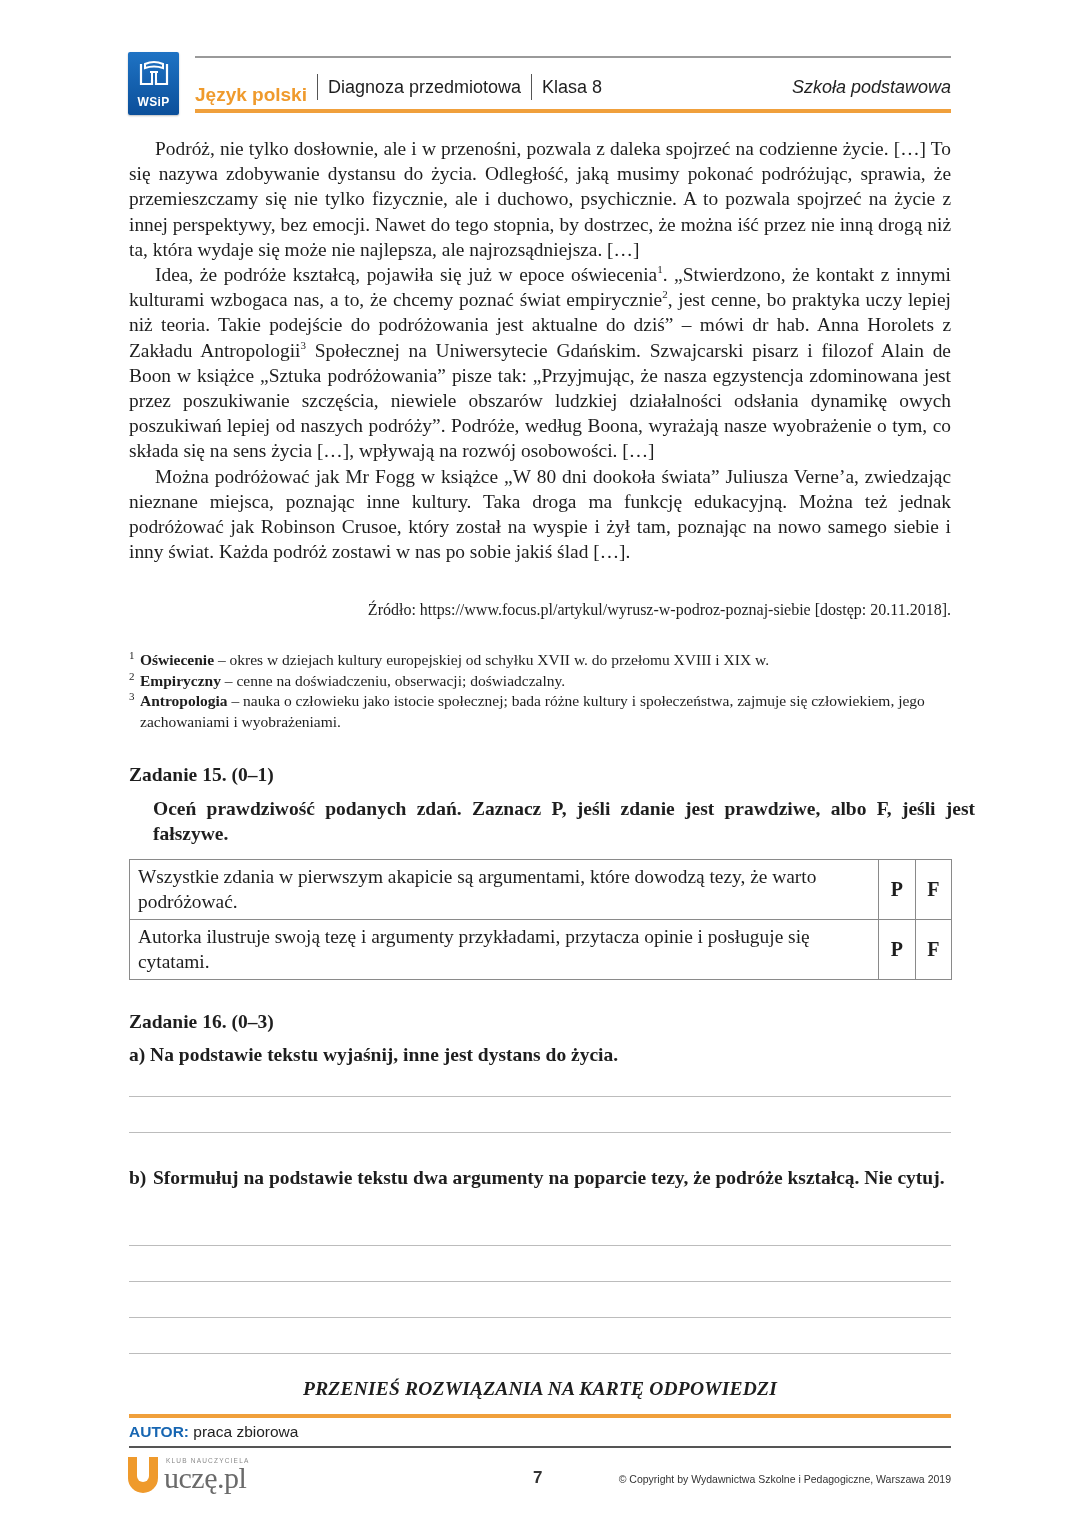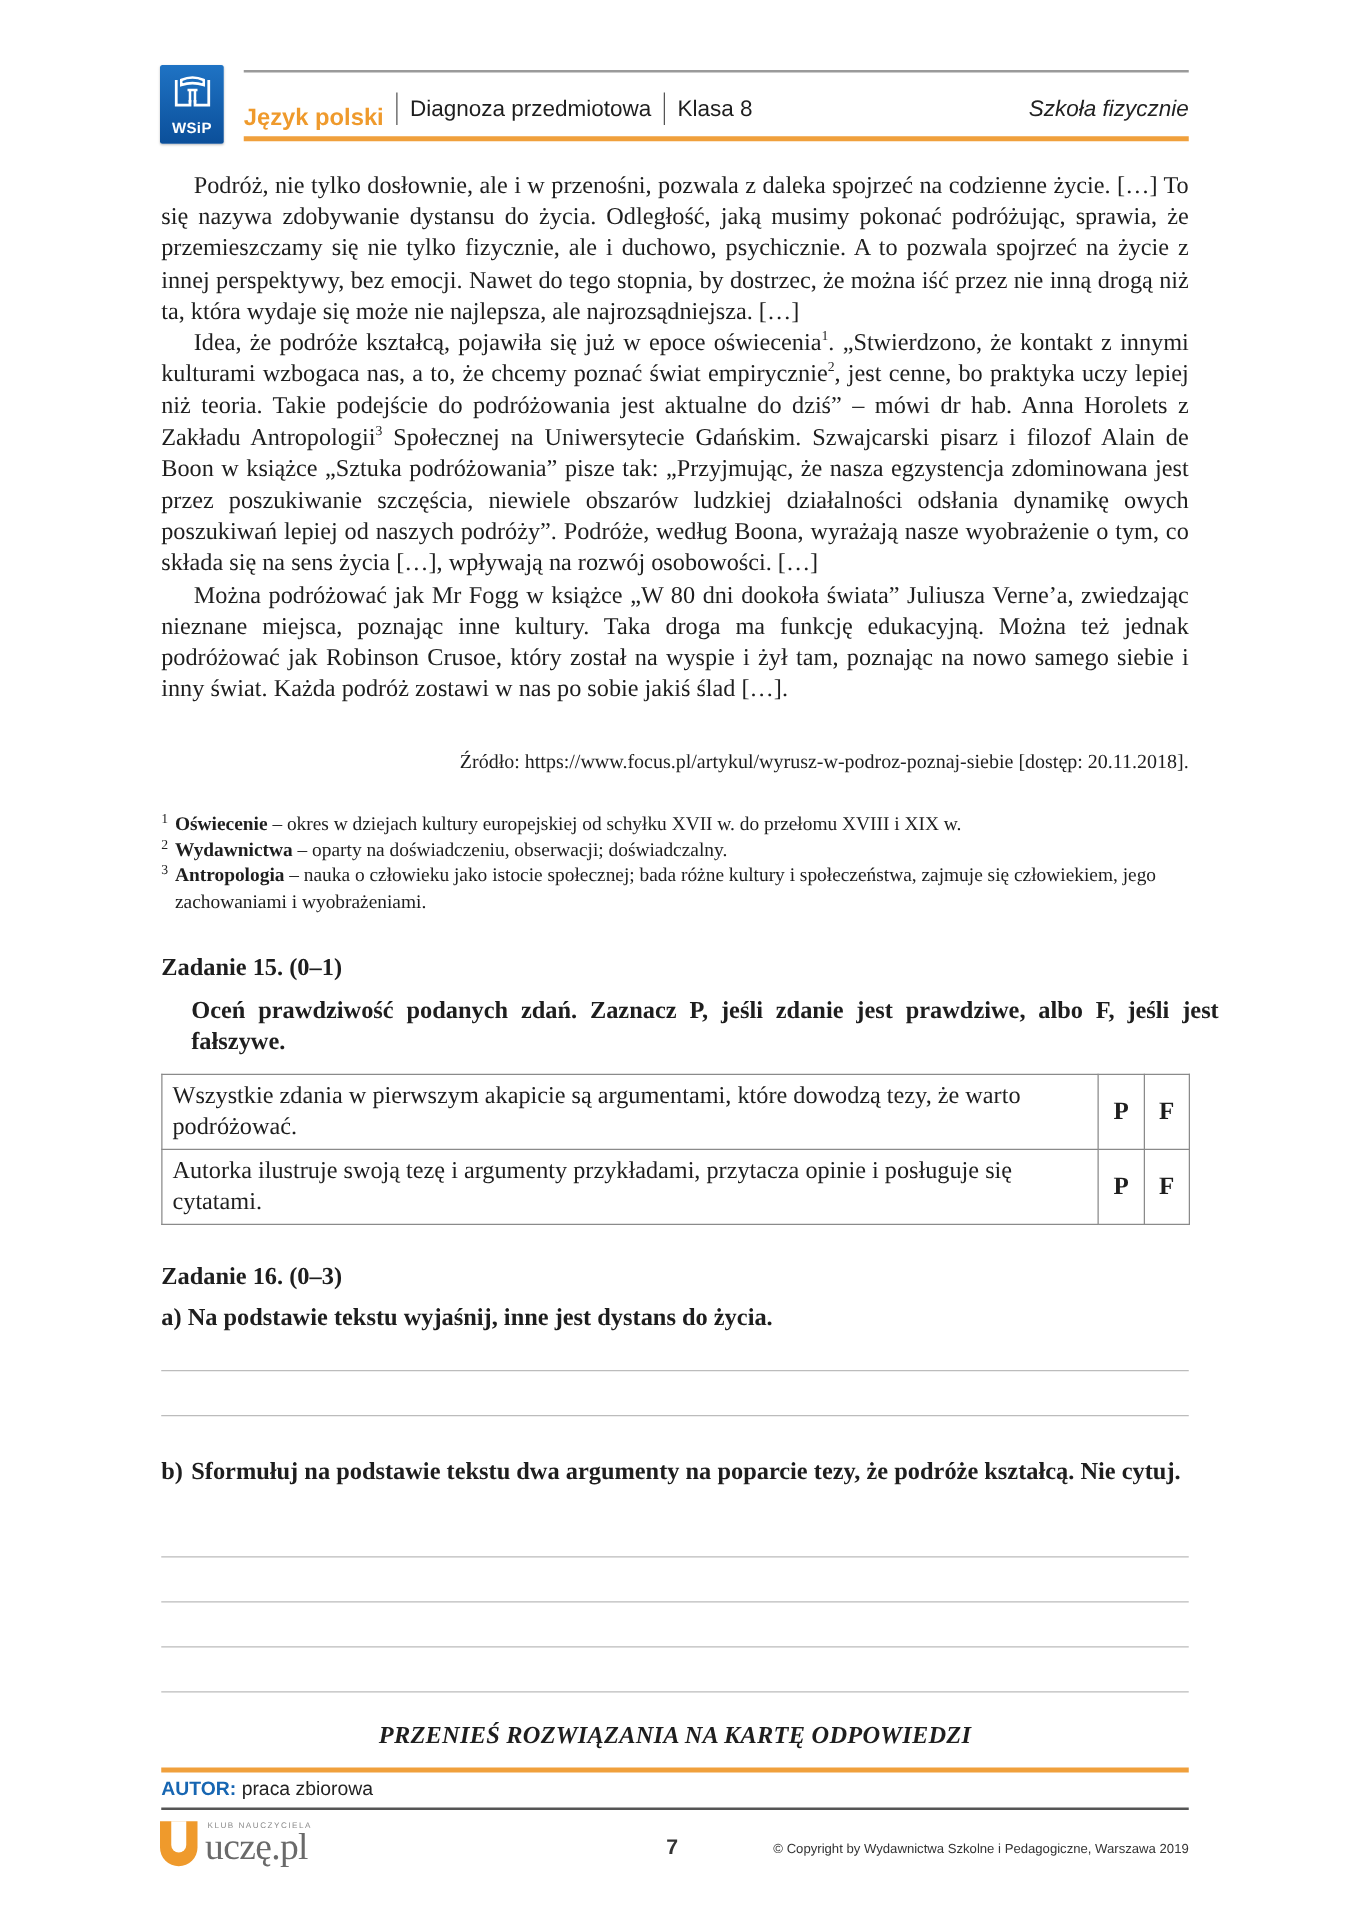--- a/index.html
+++ b/index.html
@@ -66,34 +66,34 @@
   </svg>
   <div class="logo-text sans">WSiP</div>
 </div>
 <div class="hdr-topline"></div>
 <div class="hdr-row sans">
   <span class="hdr-subject">Język polski</span>
   <span class="hdr-sep"></span>
   <span>Diagnoza przedmiotowa</span>
   <span class="hdr-sep"></span>
   <span>Klasa 8</span>
-  <span class="hdr-school">Szkoła fizycznie</span>
+  <span class="hdr-school">Szkoła podstawowa</span>
 </div>
 <div class="hdr-bottomline"></div>
 
 <div class="article serif">
   <p>Podróż, nie tylko dosłownie, ale i w przenośni, pozwala z daleka spojrzeć na codzienne życie. […] To się nazywa zdobywanie dystansu do życia. Odległość, jaką musimy pokonać podróżując, sprawia, że przemieszczamy się nie tylko fizycznie, ale i duchowo, psychicznie. A to pozwala spojrzeć na życie z innej perspektywy, bez emocji. Nawet do tego stopnia, by dostrzec, że można iść przez nie inną drogą niż ta, która wydaje się może nie najlepsza, ale najrozsądniejsza. […]</p>
   <p><span>Idea, że podróże kształcą, pojawiła się już w epoce oświecenia</span><sup>1</sup><span>. „Stwierdzono, że kontakt z innymi kulturami wzbogaca nas, a to, że chcemy poznać świat empirycznie</span><sup>2</sup><span>, jest cenne, bo praktyka uczy lepiej niż teoria. Takie podejście do podróżowania jest aktualne do dziś” – mówi dr hab. Anna Horolets z Zakładu Antropologii</span><sup>3</sup><span> Społecznej na Uniwersytecie Gdańskim. Szwajcarski pisarz i filozof Alain de Boon w książce „Sztuka podróżowania” pisze tak: „Przyjmując, że nasza egzystencja zdominowana jest przez poszukiwanie szczęścia, niewiele obszarów ludzkiej działalności odsłania dynamikę owych poszukiwań lepiej od naszych podróży”. Podróże, według Boona, wyrażają nasze wyobrażenie o tym, co składa się na sens życia […], wpływają na rozwój osobowości. […]</span></p>
   <p>Można podróżować jak Mr Fogg w książce „W 80 dni dookoła świata” Juliusza Verne’a, zwiedzając nieznane miejsca, poznając inne kultury. Taka droga ma funkcję edukacyjną. Można też jednak podróżować jak Robinson Crusoe, który został na wyspie i żył tam, poznając na nowo samego siebie i inny świat. Każda podróż zostawi w nas po sobie jakiś ślad […].</p>
 </div>
 <div class="source serif">Źródło: https://www.focus.pl/artykul/wyrusz-w-podroz-poznaj-siebie [dostęp: 20.11.2018].</div>
 
 <div class="footnotes serif">
   <div class="fn"><span class="num">1</span><b>Oświecenie</b><span> – okres w dziejach kultury europejskiej od schyłku XVII w. do przełomu XVIII i XIX w.</span></div>
-  <div class="fn"><span class="num">2</span><b>Wydawnictwa</b><span> – oparty na doświadczeniu, obserwacji; doświadczalny.</span></div>
+  <div class="fn"><span class="num">2</span><b>Empiryczny</b><span> – cenne na doświadczeniu, obserwacji; doświadczalny.</span></div>
   <div class="fn"><span class="num">3</span><b>Antropologia</b><span> – nauka o człowieku jako istocie społecznej; bada różne kultury i społeczeństwa, zajmuje się człowiekiem, jego zachowaniami i wyobrażeniami.</span></div>
 </div>
 
 <div class="task-title serif" style="top:764px;">Zadanie 15. (0–1)</div>
 <div class="task-instr serif" style="top:796px;margin-left:24px;">Oceń prawdziwość podanych zdań. Zaznacz P, jeśli zdanie jest prawdziwe, albo F, jeśli jest fałszywe.</div>
 <table class="tf-table serif">
   <tbody>
       <tr>
     <td class="stmt">Wszystkie zdania w pierwszym akapicie są argumentami, które dowodzą tezy, że warto podróżować.</td>
     <td class="opt">P</td>

